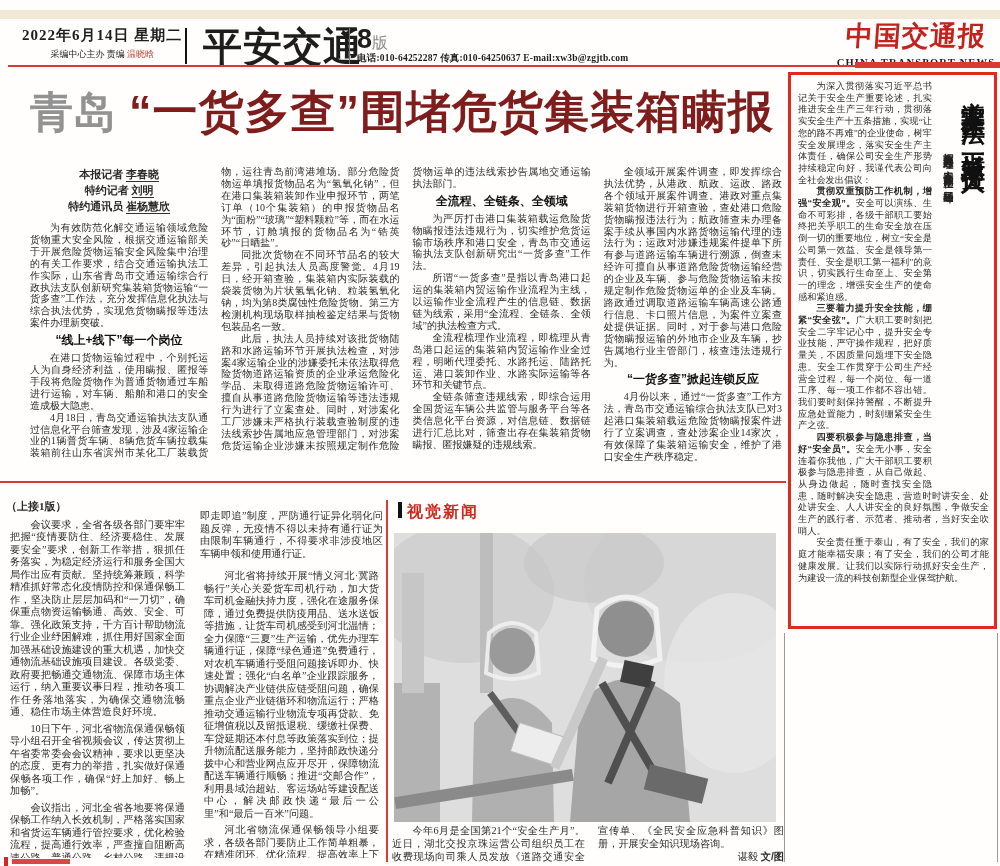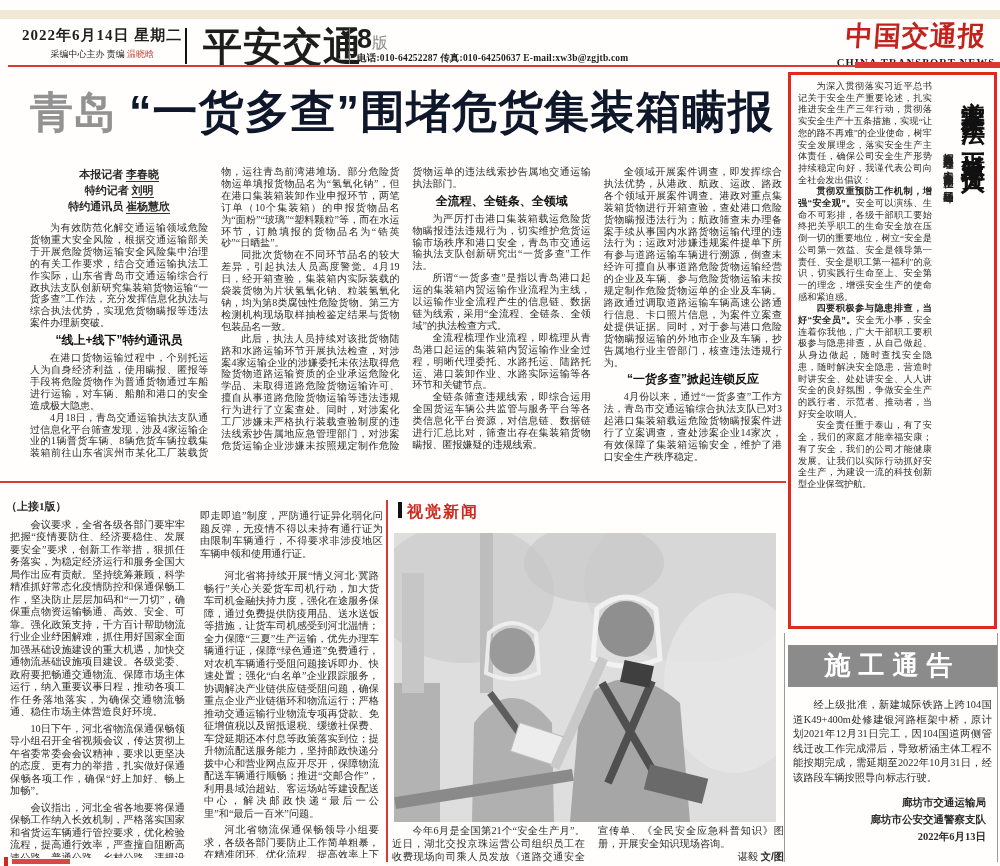--- a/index.html
+++ b/index.html
@@ -20,21 +20,21 @@
   .hdr-contact{position:absolute;left:357px;top:52px;font-size:9.5px;font-weight:bold;letter-spacing:.2px;}
   .masthead{position:absolute;right:4px;top:18px;width:160px;text-align:center;}
   .masthead .cn{font-size:27px;font-weight:bold;color:#c2211c;transform:skewX(-4deg);letter-spacing:1px;}
   .masthead .en{font-size:10.5px;font-weight:bold;letter-spacing:1.2px;margin-top:3px;color:#222;}
   .red-line{position:absolute;top:65px;left:8px;width:847px;height:2px;background:#d93a31;}
   .red-bar{position:absolute;top:62px;left:855px;width:145px;height:6px;background:#d93a31;}
   
   .headline{position:absolute;top:82px;left:30px;width:756px;white-space:nowrap;
             font-family:"Liberation Sans","DejaVu Sans",sans-serif;font-weight:900;}
   .headline .kicker{font-size:43px;color:#929292;margin-right:13px;}
-  .headline .big{font-size:45px;color:#0f172a;letter-spacing:1px;}
+  .headline .big{font-size:45px;color:#7f1d1d;letter-spacing:1px;}
   
   .cols{position:absolute;top:166px;left:30px;width:752px;height:303px;overflow:hidden;
         column-count:4;column-gap:13px;column-fill:auto;
         font-size:10px;line-height:11.9px;text-align:justify;color:#2b2b2b;}
   .cols p.para{margin:0;text-indent:2em;}
   .cols p.subhead{font-family:"Liberation Sans",sans-serif;font-weight:bold;font-size:12px;
         text-align:center;text-indent:0;margin:6px 0 5px;color:#111;}
   .byline{text-align:center;font-weight:bold;font-size:11px;line-height:16px;margin-bottom:8px;}
   .byline .nm{border-bottom:1px solid #333;padding-bottom:1px;}
   .hr-red{position:absolute;top:481px;left:0;width:786px;height:2px;background:#d93a31;}
@@ -112,21 +112,21 @@
   </div>
 
   <div class="cols">
     <div class="byline">
       <div><span>本报记者</span> <span class="nm">李春晓</span></div>
       <div><span>特约记者</span> <span class="nm">刘明</span></div>
       <div><span>特约通讯员</span> <span class="nm">崔杨慧欣</span></div>
     </div>
     <div>
         <p class="para">为有效防范化解交通运输领域危险货物重大安全风险，根据交通运输部关于开展危险货物运输安全风险集中治理的有关工作要求，结合交通运输执法工作实际，山东省青岛市交通运输综合行政执法支队创新研究集装箱货物运输“一货多查”工作法，充分发挥信息化执法与综合执法优势，实现危货物瞒报等违法案件办理新突破。</p>
-        <p class="subhead">“线上+线下”特约通讯员</p>
+        <p class="subhead">“线上+线下”每一个岗位</p>
         <p class="para">在港口货物运输过程中，个别托运人为自身经济利益，使用瞒报、匿报等手段将危险货物作为普通货物通过车船进行运输，对车辆、船舶和港口的安全造成极大隐患。</p>
         <p class="para">4月18日，青岛交通运输执法支队通过信息化平台筛查发现，涉及4家运输企业的1辆普货车辆、8辆危货车辆拉载集装箱前往山东省滨州市某化工厂装载货物，运往青岛前湾港堆场。部分危险货物运单填报货物品名为“氢氧化钠”，但在港口集装箱装卸作业申报环节，两笔订单（10个集装箱）的申报货物品名为“面粉”“玻璃”“塑料颗粒”等，而在水运环节，订舱填报的货物品名为“锆英砂”“日晒盐”。</p>
         <p class="para">同批次货物在不同环节品名的较大差异，引起执法人员高度警觉。4月19日，经开箱查验，集装箱内实际装载的袋装货物为片状氢氧化钠、粒装氢氧化钠，均为第8类腐蚀性危险货物。第三方检测机构现场取样抽检鉴定结果与货物包装品名一致。</p>
         <p class="para">此后，执法人员持续对该批货物陆路和水路运输环节开展执法检查，对涉案4家运输企业的涉嫌委托未依法取得危险货物道路运输资质的企业承运危险化学品、未取得道路危险货物运输许可、擅自从事道路危险货物运输等违法违规行为进行了立案查处。同时，对涉案化工厂涉嫌未严格执行装载查验制度的违法线索抄告属地应急管理部门，对涉案危货运输企业涉嫌未按照规定制作危险货物运单的违法线索抄告属地交通运输执法部门。</p>
         <p class="subhead">全流程、全链条、全领域</p>
         <p class="para">为严厉打击港口集装箱载运危险货物瞒报违法违规行为，切实维护危货运输市场秩序和港口安全，青岛市交通运输执法支队创新研究出“一货多查”工作法。</p>
         <p class="para">所谓“一货多查”是指以青岛港口起运的集装箱内贸运输作业流程为主线，以运输作业全流程产生的信息链、数据链为线索，采用“全流程、全链条、全领域”的执法检查方式。</p>
         <p class="para">全流程梳理作业流程，即梳理从青岛港口起运的集装箱内贸运输作业全过程，明晰代理委托、水路托运、陆路托运、港口装卸作业、水路实际运输等各环节和关键节点。</p>
         <p class="para">全链条筛查违规线索，即综合运用全国货运车辆公共监管与服务平台等各类信息化平台资源，对信息链、数据链进行汇总比对，筛查出存在集装箱货物瞒报、匿报嫌疑的违规线索。</p>
         <p class="para">全领域开展案件调查，即发挥综合执法优势，从港政、航政、运政、路政各个领域开展案件调查。港政对重点集装箱货物进行开箱查验，查处港口危险货物瞒报违法行为；航政筛查未办理备案手续从事国内水路货物运输代理的违法行为；运政对涉嫌违规案件提单下所有参与道路运输车辆进行溯源，倒查未经许可擅自从事道路危险货物运输经营的企业及车辆、参与危险货物运输未按规定制作危险货物运单的企业及车辆。路政通过调取道路运输车辆高速公路通行信息、卡口照片信息，为案件立案查处提供证据。同时，对于参与港口危险货物瞒报运输的外地市企业及车辆，抄告属地行业主管部门，核查违法违规行为。</p>
@@ -194,35 +194,25 @@
   <div class="vrule2"></div>
 
   <div class="sbox">
     <div class="sbox-float">
       <div class="sbox-title">遵守安全生产法 当好第一责任人</div>
       <div class="sbox-author">招商交科总经理、安委会常务副主任 杨国峰</div>
     </div>
     <div class="sbox-body">
         <p class="para">为深入贯彻落实习近平总书记关于安全生产重要论述，扎实推进安全生产三年行动，贯彻落实安全生产十五条措施，实现“让您的路不再难”的企业使命，树牢安全发展理念，落实安全生产主体责任，确保公司安全生产形势持续稳定向好，我谨代表公司向全社会发出倡议：</p>
         <p class="para"><b>贯彻双重预防工作机制，增强“安全观”。</b>安全可以演练、生命不可彩排，各级干部职工要始终把关乎职工的生命安全放在压倒一切的重要地位，树立“安全是公司第一效益、安全是领导第一责任、安全是职工第一福利”的意识，切实践行生命至上、安全第一的理念，增强安全生产的使命感和紧迫感。</p>
+        <p class="para"><b>三要着力提升安全技能，绷紧“安全弦”。</b>广大职工要时刻把安全二字牢记心中，提升安全专业技能，严守操作规程，把好质量关，不因质量问题埋下安全隐患。安全工作贯穿于公司生产经营全过程，每一个岗位、每一道工序、每一项工作都不容出错。我们要时刻保持警醒，不断提升应急处置能力，时刻绷紧安全生产之弦。</p>
         <p class="para"><b>四要积极参与隐患排查，当好“安全员”。</b>安全无小事，安全连着你我他，广大干部职工要积极参与隐患排查，从自己做起、从身边做起，随时查找安全隐患，随时解决安全隐患，营造时时讲安全、处处讲安全、人人讲安全的良好氛围，争做安全生产的践行者、示范者、推动者，当好安全吹哨人。</p>
         <p class="para">安全责任重于泰山，有了安全，我们的家庭才能幸福安康；有了安全，我们的公司才能健康发展。让我们以实际行动抓好安全生产，为建设一流的科技创新型企业保驾护航。</p>
       </div>
   </div>
 
-  <div class="notice">
-    <div class="bar">施工通告</div>
-    <div class="nbody">
-      <p>经上级批准，新建城际铁路上跨104国道K49+400m处修建银河路框架中桥，原计划2021年12月31日完工，因104国道两侧管线迁改工作完成滞后，导致桥涵主体工程不能按期完成，需延期至2022年10月31日，经该路段车辆按照导向标志行驶。</p>
-      <div class="sig">
-        <div>廊坊市交通运输局</div>
-        <div>廊坊市公安交通警察支队</div>
-        <div>2022年6月13日</div>
-      </div>
-    </div>
-  </div>
 
   <div class="frag">
     <div class="a"></div>
       <div class="b"></div>
   </div>
 
 </div>
 
 </body></html>

